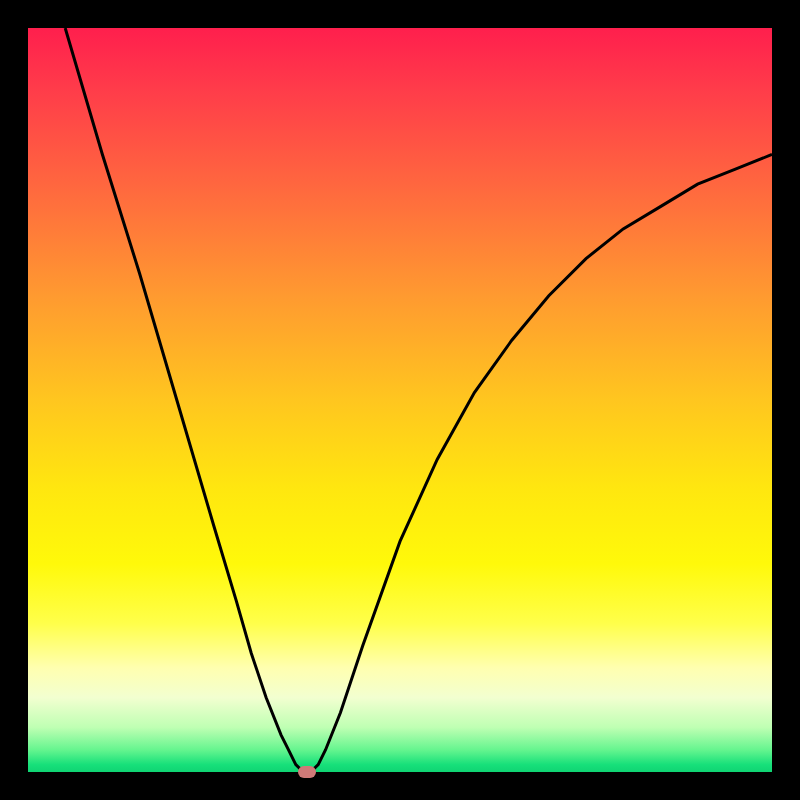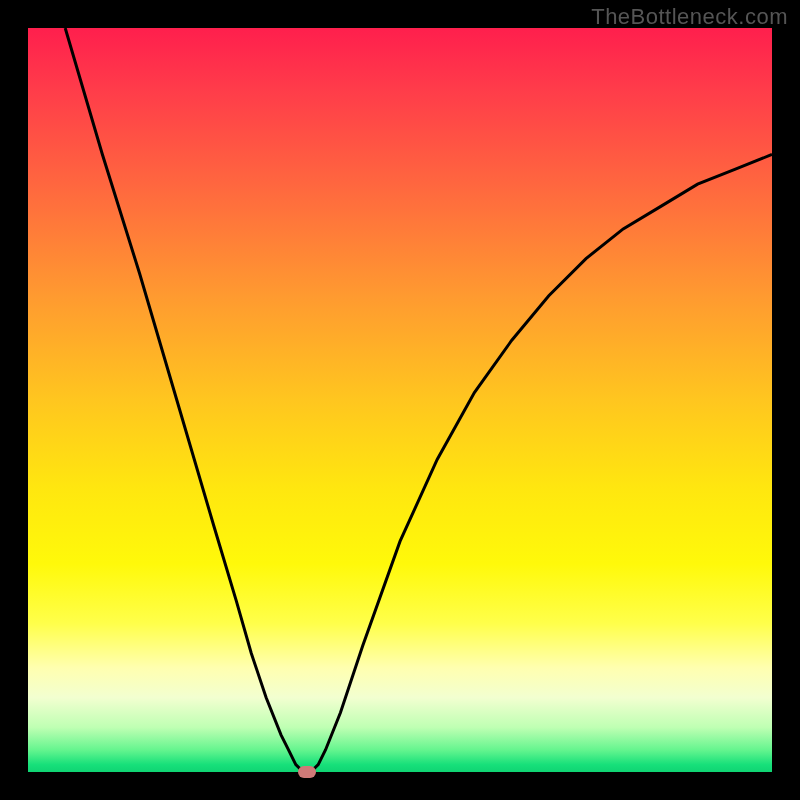--- a/index.html
+++ b/index.html
@@ -68,21 +68,20 @@
     border-radius: 6px;
     background: #cf7a78;
     z-index: 4;
     transform: translate(-50%, -50%);
   }
 </style>
 </head>
 <body>
 
 <div class="frame">
-  <div class="watermark">TheBottleneck.com</div>
 
   <div class="plot">
     <div class="gradient"></div>
 
     <svg class="curve" viewBox="0 0 744 744" preserveAspectRatio="none">
       <path d="M37.2 0.0 L74.4 126.5 L111.6 245.5 L148.8 372.0 L186.0 498.5 L208.3 572.9 L223.2 625.0 L238.1 669.6 L253.0 706.8 L260.4 721.7 L267.8 736.6 L275.3 744.0 L282.7 744.0 L290.2 736.6 L297.6 721.7 L312.5 684.5 L334.8 617.5 L372.0 513.4 L409.2 431.5 L446.4 364.6 L483.6 312.5 L520.8 267.8 L558.0 230.6 L595.2 200.9 L632.4 178.6 L669.6 156.2 L706.8 141.4 L744.0 126.5" fill="none" stroke="#000" stroke-width="3" id="curvePath"></path>
     </svg>
 
     <div class="marker" id="minMarker" style="left: 279px; top: 744px;"></div>
   </div>

